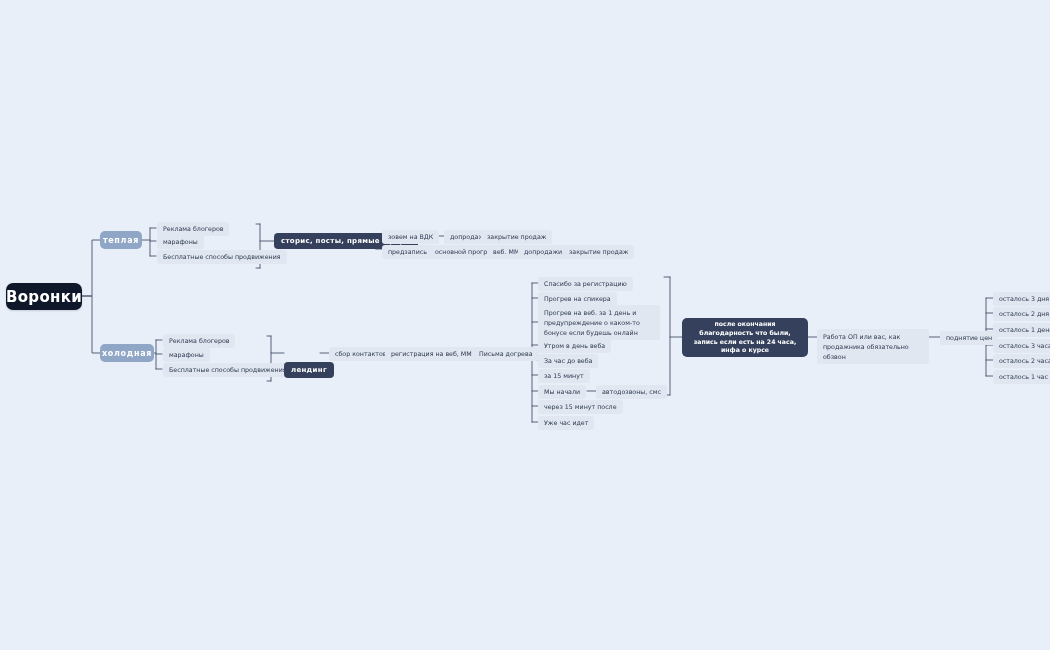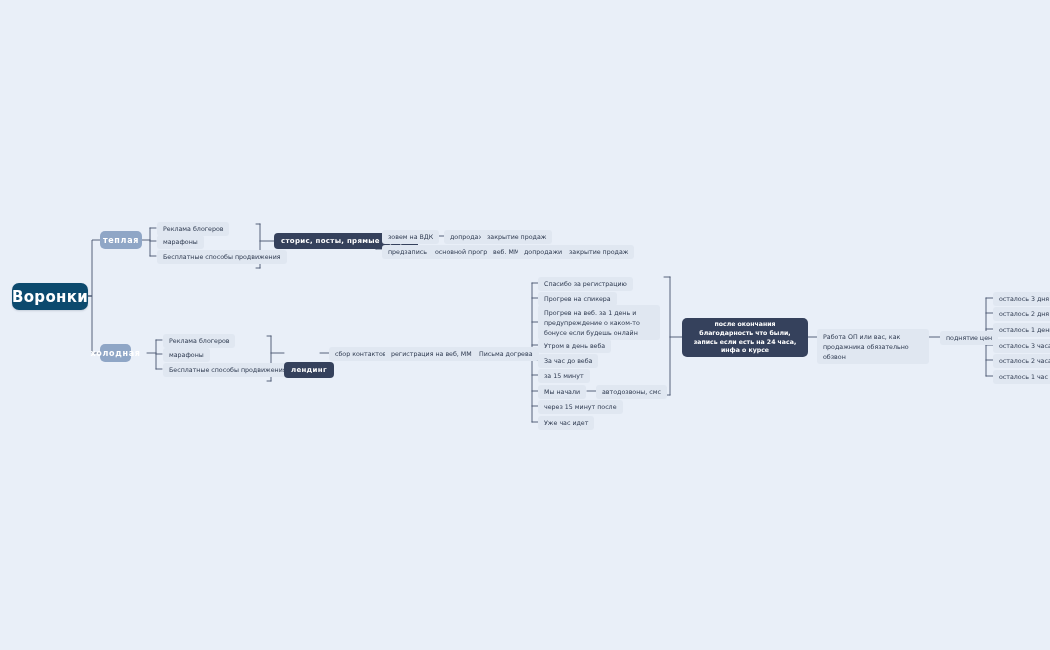--- a/index.html
+++ b/index.html
@@ -11,24 +11,24 @@
     overflow:hidden;
     position:relative;
     color:#2e3a50;
   }
   #canvas{position:absolute;inset:0;width:1050px;height:650px;}
   svg.links{position:absolute;left:0;top:0;width:1050px;height:650px;pointer-events:none;}
   .node{position:absolute;box-sizing:border-box;}
 
   
   .root{
-    background:#0c4a6e;color:#ffffff;font-weight:bold;font-size:15px;
+    background:#0f172a;color:#ffffff;font-weight:bold;font-size:15px;
     border-radius:7px;padding:8px 14px;letter-spacing:.3px;
     box-shadow:0 1px 2px rgba(40,55,80,.18);
-    display:flex;align-items:center;justify-content:center;margin-left:6px;
+    display:flex;align-items:center;justify-content:center;
   }
   .branch{
     background:#8fa6c6;color:#ffffff;font-weight:bold;font-size:8px;
     border-radius:5px;padding:4px 9px;letter-spacing:.7px;
     display:flex;align-items:center;justify-content:center;
     white-space:nowrap;
   }
   .dark{
     background:#35415c;color:#ffffff;font-weight:bold;font-size:7px;
     border-radius:4px;padding:4px 7px;letter-spacing:.3px;
@@ -143,21 +143,21 @@
   <div class="node chip" style="left:382px;top:230px;">зовем на ВДК</div>
   <div class="node chip" style="left:444px;top:230px;">допродажи</div>
   <div class="node chip" style="left:481px;top:230px;">закрытие продаж</div>
 
   <div class="node chip" style="left:382px;top:245px;">предзапись</div>
   <div class="node chip" style="left:429px;top:245px;">основной прогрев</div>
   <div class="node chip" style="left:487px;top:245px;">веб. ММ</div>
   <div class="node chip" style="left:518px;top:245px;">допродажи</div>
   <div class="node chip" style="left:563px;top:245px;">закрытие продаж</div>
 
-  <div class="node branch" style="left:100px;top:344px;width:31px;height:18px;">холодная</div>
+  <div class="node branch" style="left:100px;top:344px;width:54px;height:18px;">холодная</div>
 
   <div class="node chip" style="left:163px;top:334px;">Реклама блогеров</div>
   <div class="node chip" style="left:163px;top:348px;">марафоны</div>
   <div class="node chip" style="left:163px;top:363px;">Бесплатные способы продвижения</div>
 
   <div class="node dark" style="left:284px;top:346px;margin-top:16px;">лендинг</div>
 
   <div class="node chip" style="left:329px;top:347px;">сбор контактов</div>
   <div class="node chip" style="left:385px;top:347px;">регистрация на веб, ММ</div>
   <div class="node chip" style="left:473px;top:347px;">Письма догрева</div>

